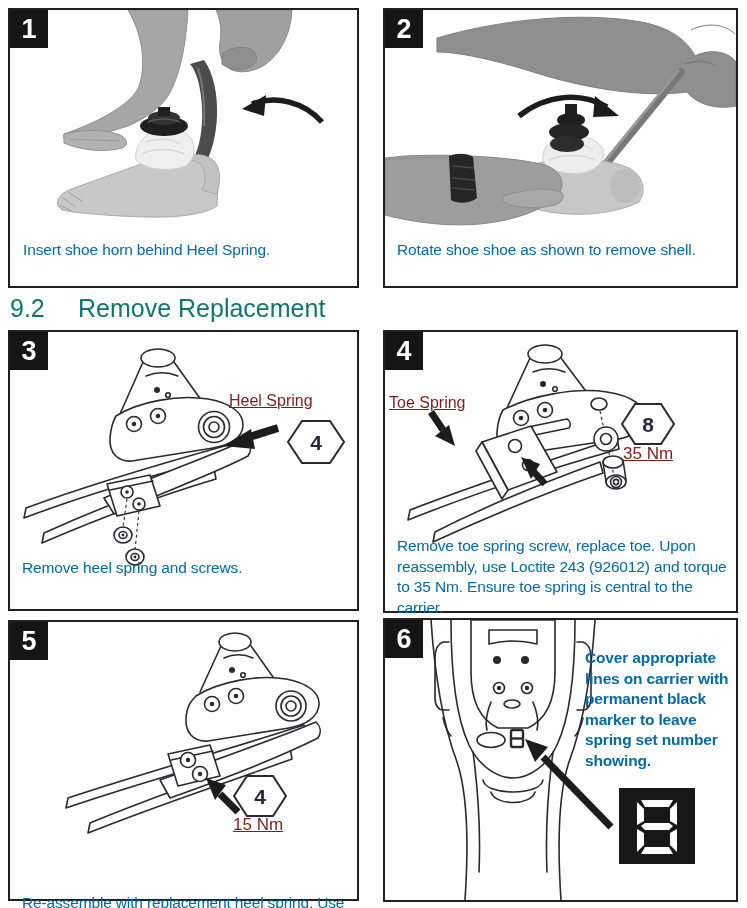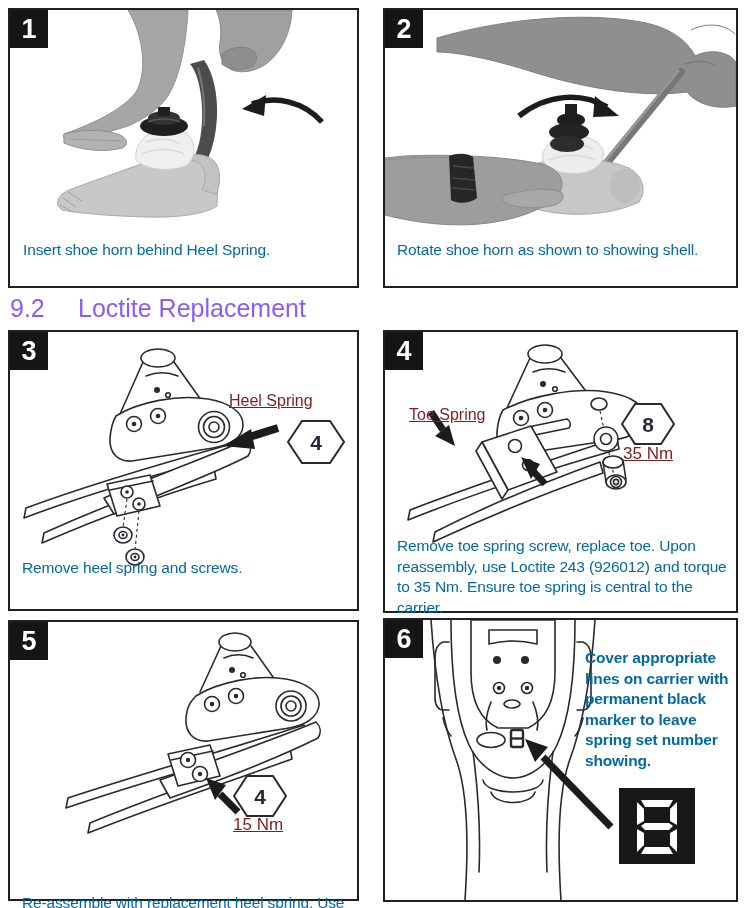--- a/index.html
+++ b/index.html
@@ -4,21 +4,21 @@
 <style>
   html,body{margin:0;padding:0;background:#fff;}
   #page{position:relative;width:747px;height:908px;background:#ffffff;
         font-family:"Liberation Sans",sans-serif;overflow:hidden;}
   .panel{position:absolute;border:2px solid #231f20;background:#fff;box-sizing:border-box;}
   .badge{position:absolute;top:0;left:0;width:38px;height:38px;background:#151515;color:#fff;
          font-weight:bold;font-size:27px;display:flex;align-items:center;justify-content:center;z-index:5;}
   .caption{position:absolute;color:#0369a1;font-size:15.5px;line-height:1.33;letter-spacing:-0.15px;z-index:4;}
   .lbl{position:absolute;color:#7f1d1d;font-size:16px;line-height:1.15;z-index:4;text-decoration:underline;}
   .art{position:absolute;left:0;top:0;width:100%;height:100%;z-index:1;}
-  .heading{position:absolute;left:10px;top:294px;color:#8b5cf6;font-size:25px;display:flex;}
+  .heading{position:absolute;left:10px;top:294px;color:#0f766e;font-size:25px;display:flex;}
   .heading .num{width:68px;}
   .ink{stroke:#2b2830;fill:none;stroke-width:1.6;stroke-linecap:round;stroke-linejoin:round;}
   .inkf{stroke:#2b2830;fill:#ffffff;stroke-width:1.6;stroke-linejoin:round;}
   .dot{fill:#2b2830;stroke:none;}
   .dash{stroke:#2b2830;stroke-width:1.1;fill:none;stroke-dasharray:3,3;}
   .hex{fill:#fff;stroke:#2b2830;stroke-width:2;}
   svg text.hexnum{font-family:"Liberation Sans",sans-serif;font-weight:bold;font-size:21px;fill:#29273a;text-anchor:middle;}
   .segbox{position:absolute;background:#181818;z-index:6;}
   .sr{position:absolute;width:1px;height:1px;overflow:hidden;clip:rect(0 0 0 0);}
 </style>
@@ -97,26 +97,26 @@
       <path d="M0,150 C30,147 60,147 90,149" stroke="#8d8d8d" stroke-width="1" fill="none"></path>
 
       <path d="M64,146 C72,143 82,143 88,147 L92,188 C84,194 72,194 66,190 Z" fill="#262626"></path>
       <path d="M68,156 L89,158 M67,168 L90,170 M67,178 L90,180" stroke="#484848" stroke-width="1.4"></path>
 
       <g>
         <path d="M134,106 C162,84 196,82 222,97" stroke="#1c1c1c" stroke-width="5.5" fill="none"></path>
         <polygon points="234,106 210,86 208,107" fill="#1c1c1c"></polygon>
       </g>
     </svg>
-    <div class="caption" style="left:12px;top:230px;width:330px;">Rotate shoe horn as shown to showing shell.</div>
+    <div class="caption" style="left:12px;top:230px;width:330px;">Rotate shoe shoe as shown to remove shell.</div>
   </div>
 
   <div class="heading">
     <span class="num">9.2</span>
-    <span>Loctite Replacement</span>
+    <span>Remove Replacement</span>
   </div>
 
   <div class="panel" style="left:8px;top:330px;width:351px;height:281px;">
     <div class="badge">
         <span>3</span>
       </div>
     <svg class="art" viewBox="0 0 347 277">
 
       <path class="ink" d="M133,30 L110,82 M164,30 L194,72"></path>
       <ellipse class="inkf" cx="148" cy="26" rx="17" ry="9"></ellipse>
@@ -214,21 +214,21 @@
       <path class="ink" d="M218,130 L221,150 M238,128 L241,148"></path>
       <ellipse class="inkf" cx="231" cy="150" rx="10" ry="7"></ellipse>
         <circle class="ink" cx="231" cy="150" r="5.5"></circle>
         <circle class="ink" cx="231" cy="150" r="2.6"></circle>
 
       <g>
         <polygon class="hex" points="237,92 250,72 276,72 289,92 276,112 250,112"></polygon>
         <text class="hexnum" x="263" y="100">8</text>
       </g>
     </svg>
-    <div class="lbl" style="left:24px;top:62px;margin-top:12px;">Toe Spring</div>
+    <div class="lbl" style="left:4px;top:62px;">Toe Spring</div>
     <div class="lbl" style="left:238px;top:112px;font-size:17px;">35 Nm</div>
     <div class="caption" style="left:12px;top:204px;width:336px;">Remove toe spring screw, replace toe. Upon reassembly, use Loctite 243 (926012) and torque to 35 Nm. Ensure toe spring is central to the carrier.</div>
   </div>
 
   <div class="panel" style="left:8px;top:620px;width:351px;height:281px;">
     <div class="badge">
         <span>5</span>
       </div>
     <svg class="art" viewBox="0 0 347 277">
 

